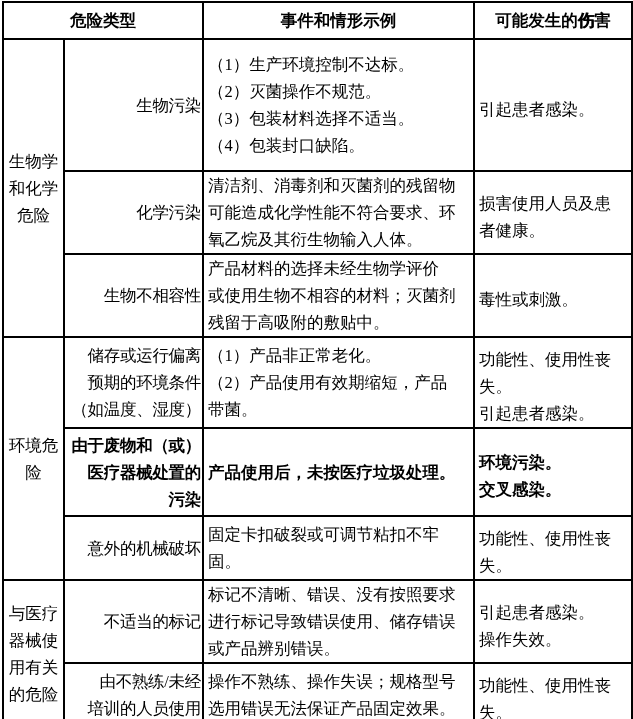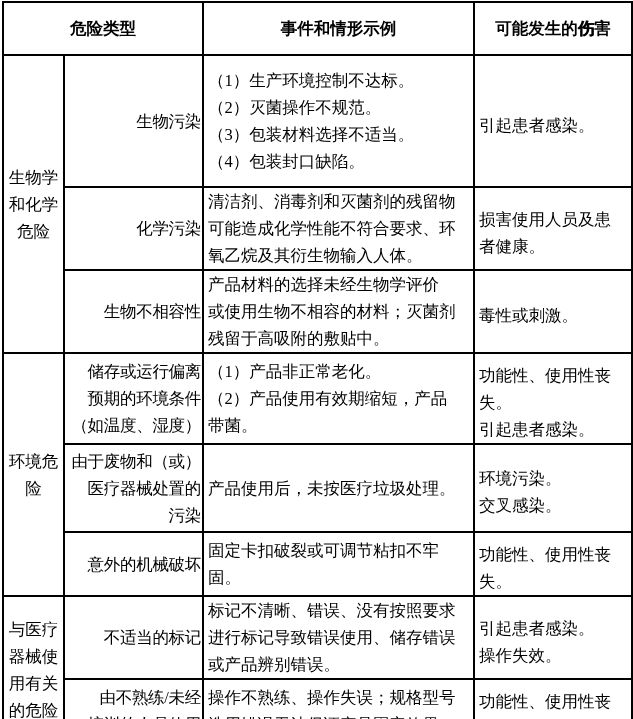--- a/index.html
+++ b/index.html
@@ -25,21 +25,21 @@
     font-size: 16.5px;
     line-height: 27px;
     vertical-align: middle;
     overflow: hidden;
     box-sizing: border-box;
   }
   th.hdr {
     font-weight: bold;
     font-size: 17px;
     text-align: center;
-    padding: 12px;
+    padding: 4px;
     white-space: nowrap;
   }
   .xbold {
     font-weight: 900;
     text-shadow: 0.7px 0 0 currentColor;
   }
   td.cell-group {
     text-align: center;
     white-space: pre-line;
     padding: 0;
@@ -112,21 +112,21 @@
           <td class="cell-type">储存或运行偏离
 预期的环境条件
 （如温度、湿度）</td>
           <td class="cell-example">（1）产品非正常老化。
 （2）产品使用有效期缩短，产品
 带菌。</td>
           <td class="cell-harm">功能性、使用性丧
 失。
 引起患者感染。</td>
         </tr>
-        <tr style="height: 88px;">
+        <tr style="height: 88px; font-weight: bold;">
           <td class="cell-type">由于废物和（或）
 医疗器械处置的
 污染</td>
           <td class="cell-example">产品使用后，未按医疗垃圾处理。</td>
           <td class="cell-harm">环境污染。
 交叉感染。</td>
         </tr>
         <tr style="height: 47px;">
           <td class="cell-type">意外的机械破坏</td>
           <td class="cell-example">固定卡扣破裂或可调节粘扣不牢

